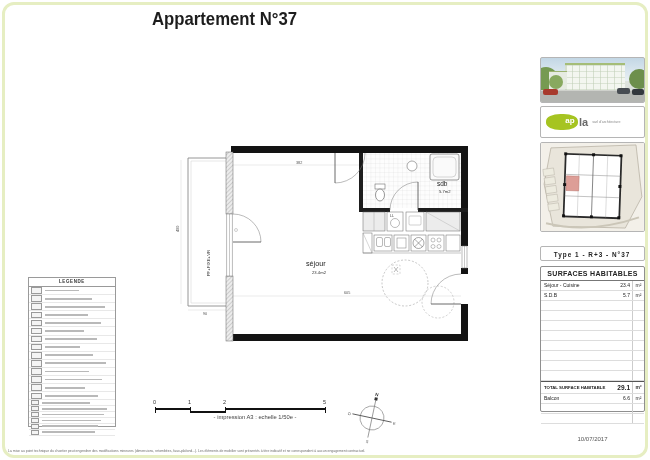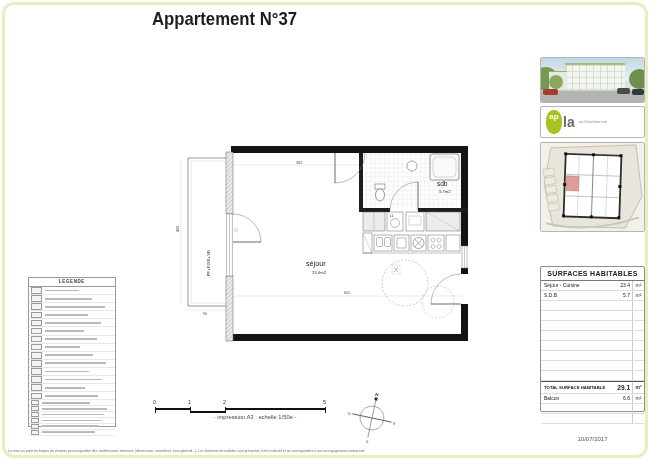--- a/index.html
+++ b/index.html
@@ -44,23 +44,23 @@
   .ph-bldg2{left:8px;top:13px;width:18px;height:17px;background:#e6ebe1;border-top:1.5px solid #9db370;}
   .ph-tree-l{left:-7px;top:9px;width:24px;height:24px;border-radius:50%;background:#769a52;}
   .ph-tree-l2{left:8px;top:17px;width:14px;height:14px;border-radius:50%;background:#88a95f;}
   .ph-tree-r{right:-5px;top:11px;width:20px;height:20px;border-radius:50%;background:#6d8f4c;}
   .ph-road{left:0;bottom:0;width:105px;height:11px;background:#b3b5b1;border-top:1px solid #cfd1cc;}
   .ph-car-red{left:2px;bottom:7px;width:15px;height:6px;background:#a83a2d;border-radius:2px;}
   .ph-car-d1{right:14px;bottom:8px;width:13px;height:6px;background:#474c52;border-radius:2px;}
   .ph-car-d2{right:0px;bottom:7px;width:12px;height:6px;background:#33383d;border-radius:2px;}
 
   .logobox{top:106px;height:32px;display:flex;align-items:center;padding:0 5px;}
-  .logo-blob{width:16px;height:24px;background:#a6c421;border-radius:45%;color:#fff;font-size:8px;font-weight:bold;
-             text-align:center;line-height:14px;flex:none;}
-  .logo-la{font-size:14px;font-weight:bold;color:#6a6a6a;margin-left:1px;}
+  .logo-blob{width:16px;height:16px;background:#a6c421;border-radius:45%;color:#fff;font-size:8px;font-weight:bold;
+             text-align:center;line-height:14px;flex:none;padding-left:16px;}
+  .logo-la{font-size:11px;font-weight:bold;color:#6a6a6a;margin-left:1px;}
   .logo-sub{font-size:3.6px;color:#8a8a8a;margin-left:4px;white-space:nowrap;}
 
   .siteplanbox{top:142px;height:90px;overflow:hidden;padding:0;}
   .siteplanbox svg{display:block;}
 
   .typebox{top:246px;height:15px;text-align:center;font-size:7.5px;font-weight:bold;line-height:15px;
            letter-spacing:1.2px;color:#222;}
   .typebox span{display:inline-block;transform:scaleX(.85);}
 
   .surf{top:266px;height:146px;border-color:#8f8f8f;}
@@ -384,20 +384,23 @@
             <rect x="79" y="74" width="3" height="3"></rect>
           <rect x="51" y="10.5" width="3" height="3"></rect>
             <rect x="51" y="74" width="3" height="3"></rect>
           <rect x="22.5" y="42" width="3" height="3"></rect>
             <rect x="79" y="42" width="3" height="3"></rect>
         </g>
       </g>
     </svg>
   </div>
 
+  <div class="sbox typebox">
+    <span>Type 1 - R+3 - N°37</span>
+  </div>
 
   <div class="sbox surf">
     <div class="surf-title">SURFACES HABITABLES</div>
     <div id="surf-rows">
         <div class="s-row">
           <span class="s-label">Séjour - Cuisine</span>
           <span class="s-val">23.4</span>
           <span class="s-unit">m²</span>
         </div>
         <div class="s-row">

